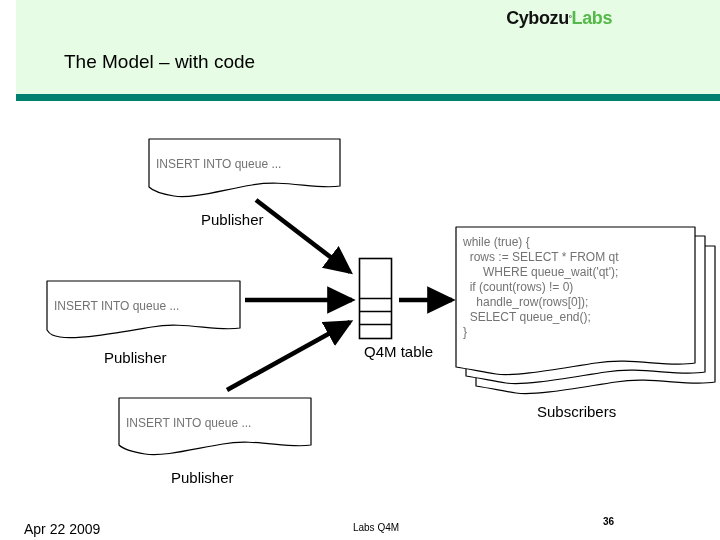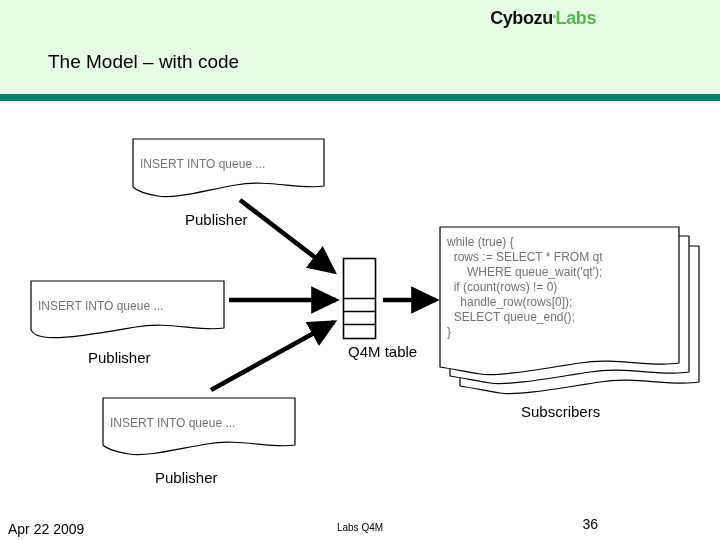--- a/index.html
+++ b/index.html
@@ -9,21 +9,21 @@
   }
   body {
     width: 720px;
     height: 540px;
     overflow: hidden;
     font-family: "Liberation Sans", sans-serif;
     position: relative;
   }
   #slide {
     position: absolute;
-    left: 0; top: 0;
+    left: 16px; top: 0;
     width: 608px;
     height: 540px;
     background: #ffffff;
   }
   
   .header-band {
     position: absolute;
     left: 0; top: 0;
     width: 720px;
     height: 94px;
@@ -104,22 +104,22 @@
     top: 522px;
     width: 720px;
     text-align: center;
     font-size: 10px;
     color: #000000;
   }
   .footer-page {
     position: absolute;
     right: 10px;
     top: 516px;
-    font-size: 14px;
-    font-weight: normal;
+    font-size: 10px;
+    font-weight: bold;
     color: #000000;
   }
 </style>
 </head>
 <body>
 
 <div id="slide">
 
   <div class="header-band"></div>
   <div class="header-rule"></div>

